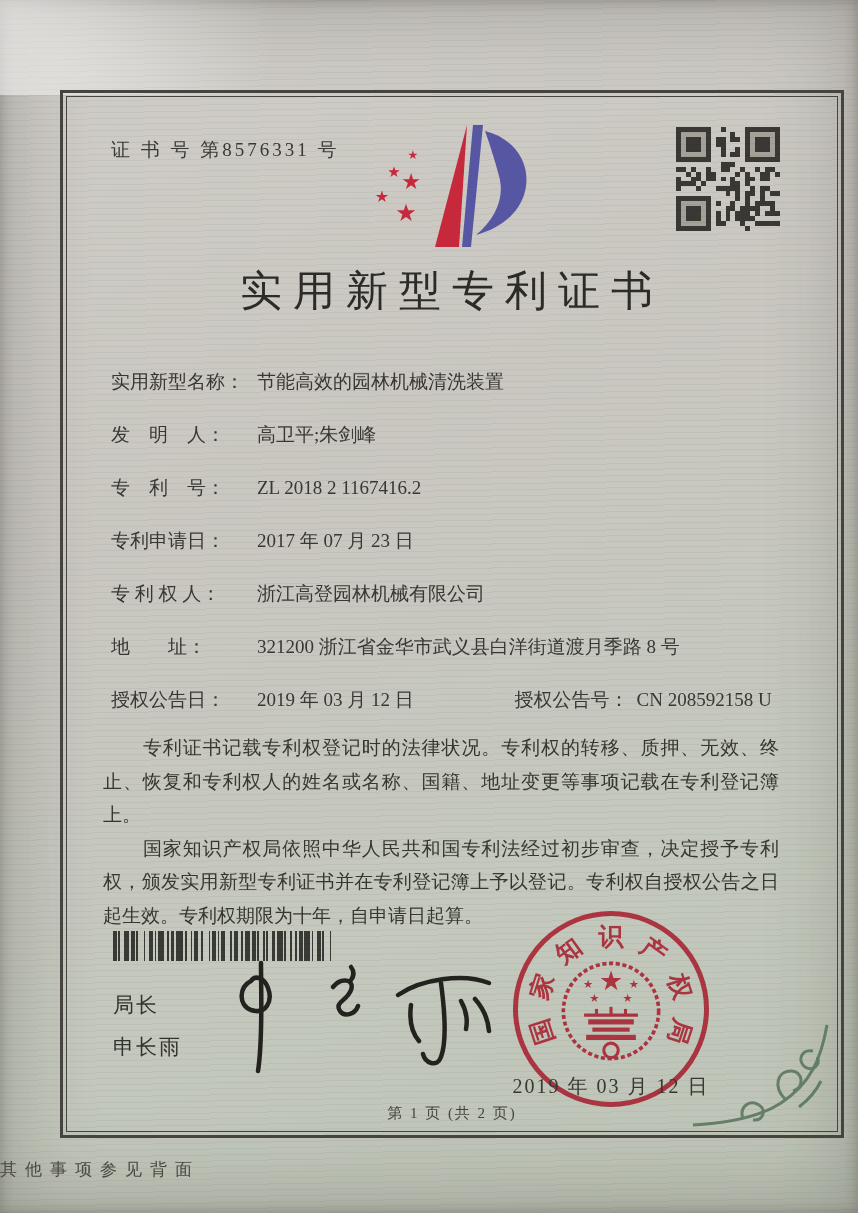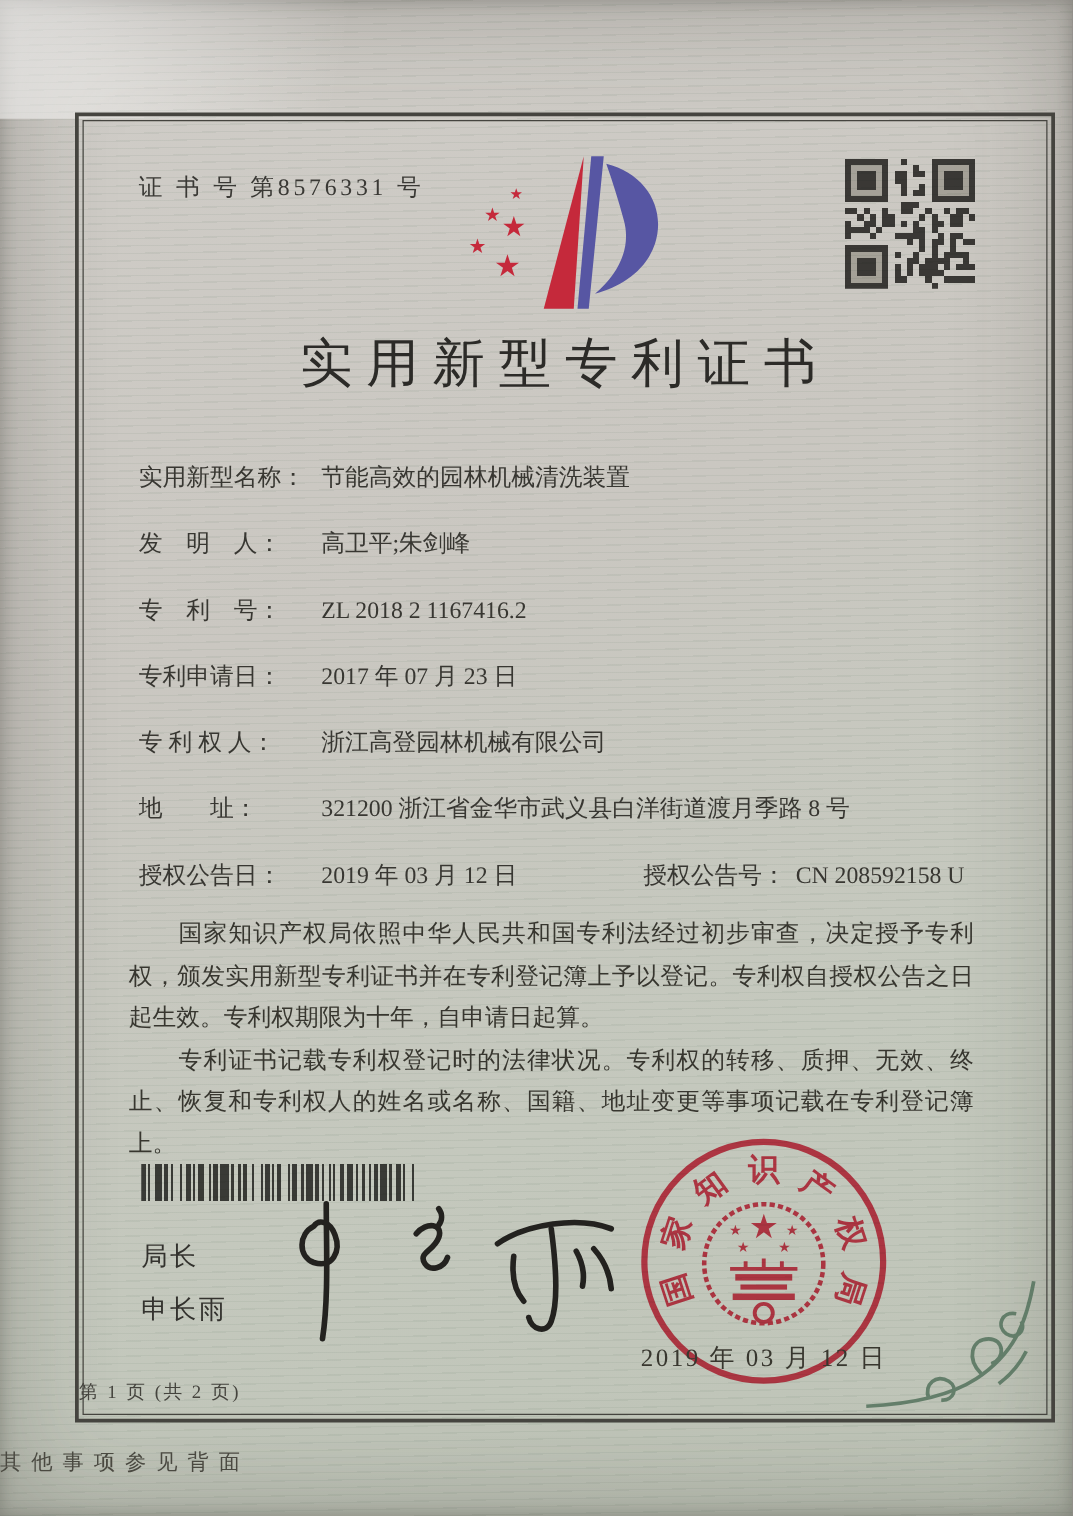--- a/index.html
+++ b/index.html
@@ -37,21 +37,21 @@
   .seal{left:450px;top:818px;width:196px;height:196px;border-radius:50%;
         mix-blend-mode:multiply;opacity:.95;}
   .seal-ring{position:absolute;inset:0;border:5px solid #e13a50;border-radius:50%;}
   .seal-ring span{position:absolute;left:50%;top:50%;width:28px;height:28px;margin:-14px;
         text-align:center;line-height:28px;font-size:25px;font-weight:bold;color:#e13a50;
         transform-origin:center;}
   .emblem{position:absolute;left:46px;top:42px;width:104px;height:116px;}
   .seal-date{left:428px;top:980px;width:240px;text-align:center;font-size:20px;
         letter-spacing:2px;color:#38372f;z-index:5;}
   .ornament{right:10px;bottom:6px;width:158px;height:108px;opacity:.8;}
-  .page-num{left:0;bottom:12px;width:100%;font-size:15px;
+  .page-num{left:0;bottom:12px;width:100%;text-align:center;font-size:15px;
         letter-spacing:2px;color:#45443e;}
   .back-note{position:absolute;left:0;top:1158px;width:100%;text-align:left;
         font-size:17px;letter-spacing:8px;color:#4a4941;}
 </style>
 </head>
 <body>
 
 <div class="photo">
   <div class="paper"></div>
   <div class="glare"></div>
@@ -223,22 +223,22 @@
       </div>
       <div class="field-row">
         <span class="f-label">授权公告日：</span><span class="f-value">2019 年 03 月 12 日</span>
         <span class="grant-pair2">
           <span>授权公告号：</span><span class="f-value">CN 208592158 U</span>
         </span>
       </div>
     </div>
 
     <div class="abs paras">
+      <p>专利证书记载专利权登记时的法律状况。专利权的转移、质押、无效、终止、恢复和专利权人的姓名或名称、国籍、地址变更等事项记载在专利登记簿上。</p>
       <p>国家知识产权局依照中华人民共和国专利法经过初步审查，决定授予专利权，颁发实用新型专利证书并在专利登记簿上予以登记。专利权自授权公告之日起生效。专利权期限为十年，自申请日起算。</p>
-      <p>专利证书记载专利权登记时的法律状况。专利权的转移、质押、无效、终止、恢复和专利权人的姓名或名称、国籍、地址变更等事项记载在专利登记簿上。</p>
     </div>
 
     <div class="abs barcode">
       <svg id="barcode-svg" width="222" height="30" preserveAspectRatio="none" shape-rendering="crispEdges" viewBox="0 0 123 30">
           <rect x="0" y="0" width="2" height="30" fill="#2a2a28"></rect>
           <rect x="3" y="0" width="1" height="30" fill="#2a2a28"></rect>
           <rect x="6" y="0" width="3" height="30" fill="#2a2a28"></rect>
           <rect x="10" y="0" width="2" height="30" fill="#2a2a28"></rect>
           <rect x="13" y="0" width="1" height="30" fill="#2a2a28"></rect>
           <rect x="17" y="0" width="1" height="30" fill="#2a2a28"></rect>

